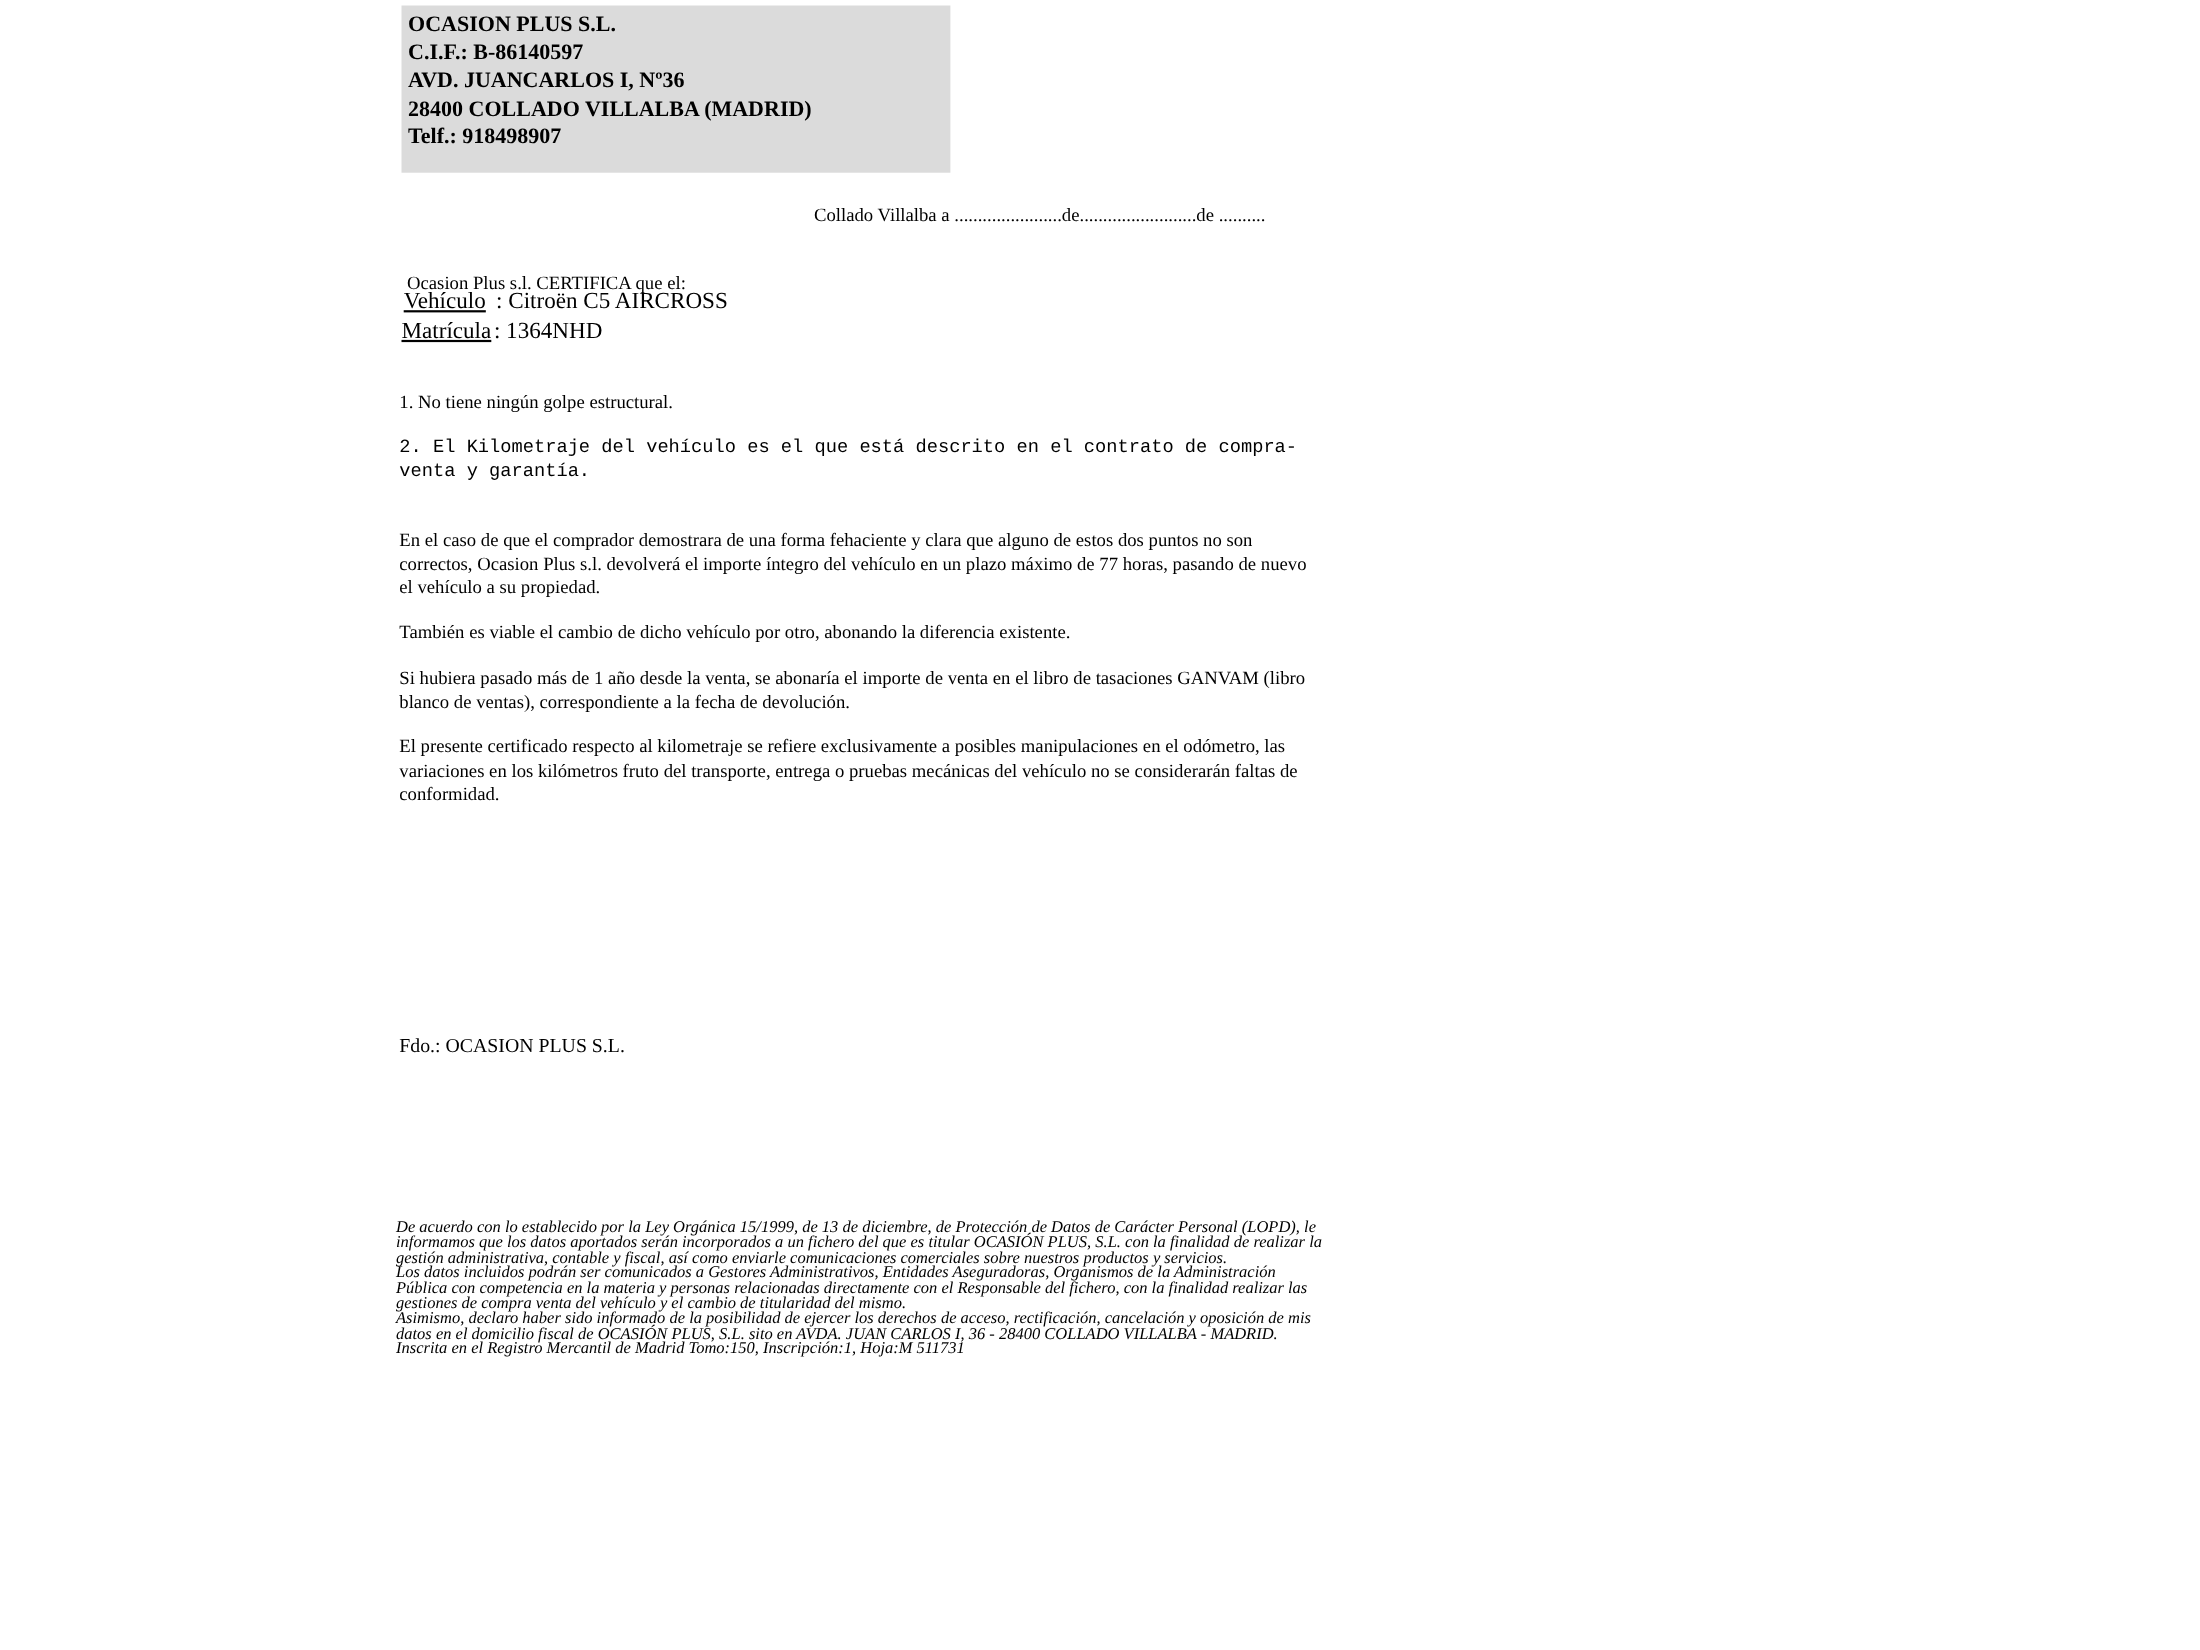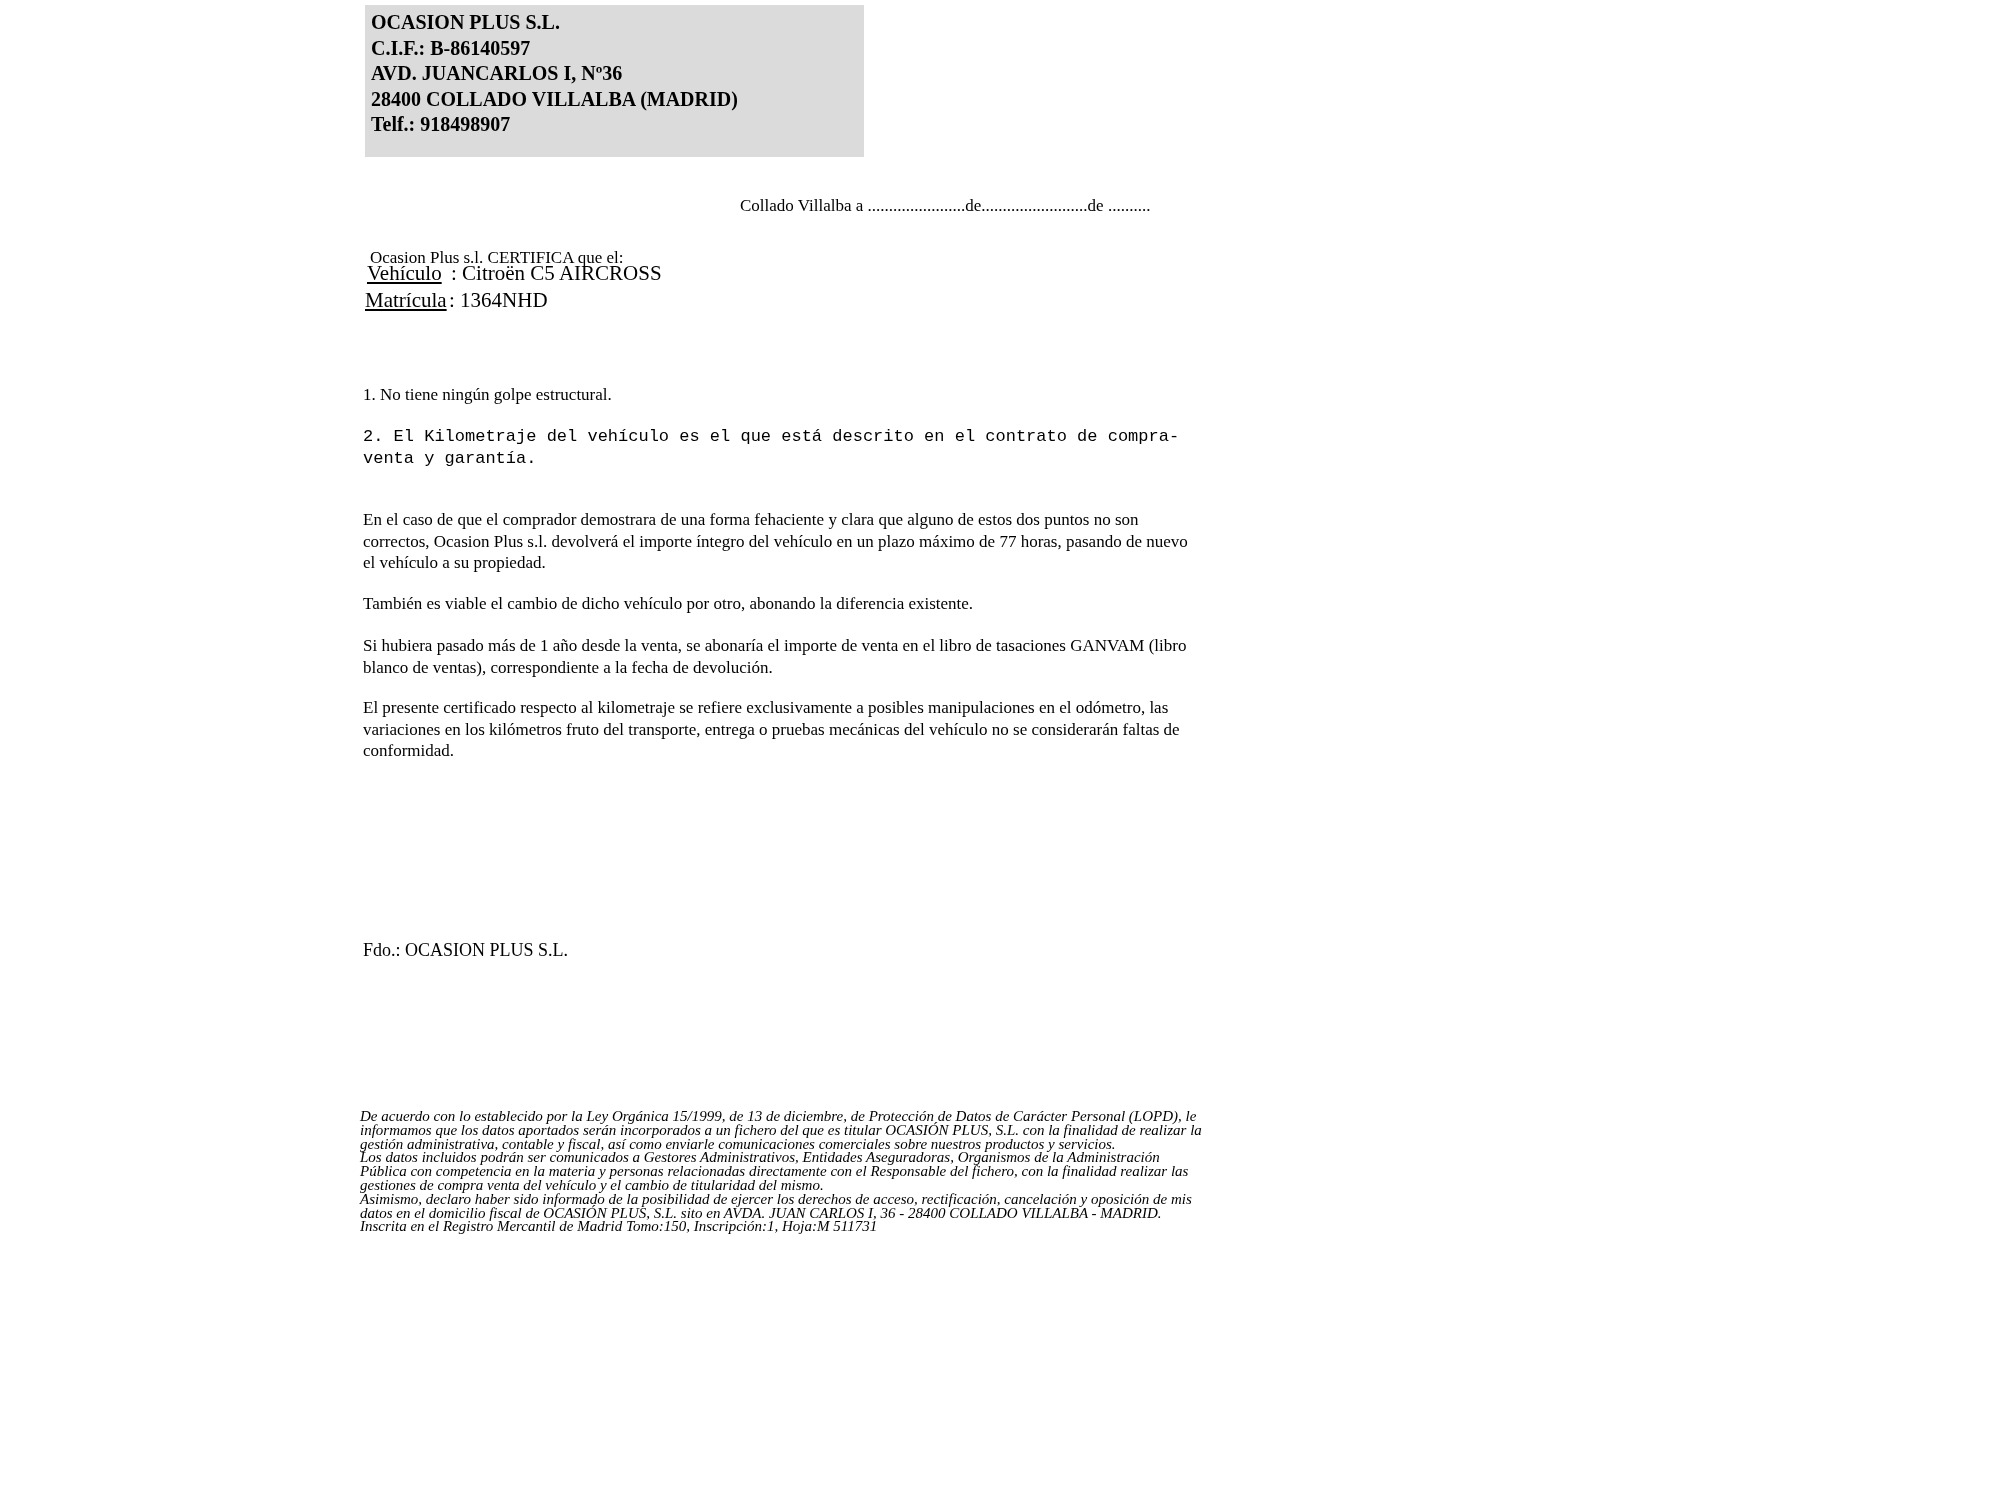--- a/index.html
+++ b/index.html
@@ -33,21 +33,21 @@
   }
   .header-box .hline {
     font-weight: bold;
     font-size: 20px;
     line-height: 25.5px;
     white-space: nowrap;
   }
 
   .date-line {
     left: 740px;
-    top: 196px;
+    top: 186px;
     font-size: 17px;
     white-space: nowrap;
     text-align: right;
   }
 
   .certify-intro {
     left: 370px;
     top: 248px;
     font-size: 17px;
   }
@@ -61,21 +61,20 @@
     text-decoration: underline;
   }
   .row-vehicle { left: 367px; top: 261px; }
   .row-plate   { left: 365px; top: 288px; }
 
   .body-text {
     left: 363px;
     width: 830px;
     font-size: 17px;
     line-height: 21.5px;
-    margin-top: 29px;
   }
   .pt-1   { top: 355px; }
   .pt-2   { top: 397px; font-family: Liberation Mono, monospace; }
   .para-1 { top: 480px; }
   .para-2 { top: 564px; }
   .para-3 { top: 606px; }
   .para-4 { top: 668px; }
 
   .signature {
     left: 363px;

